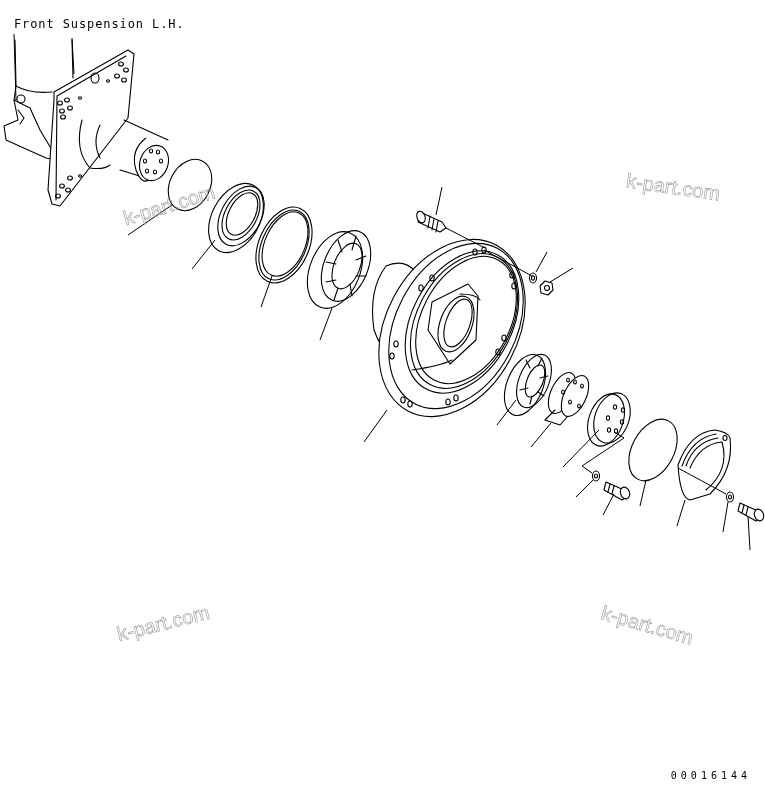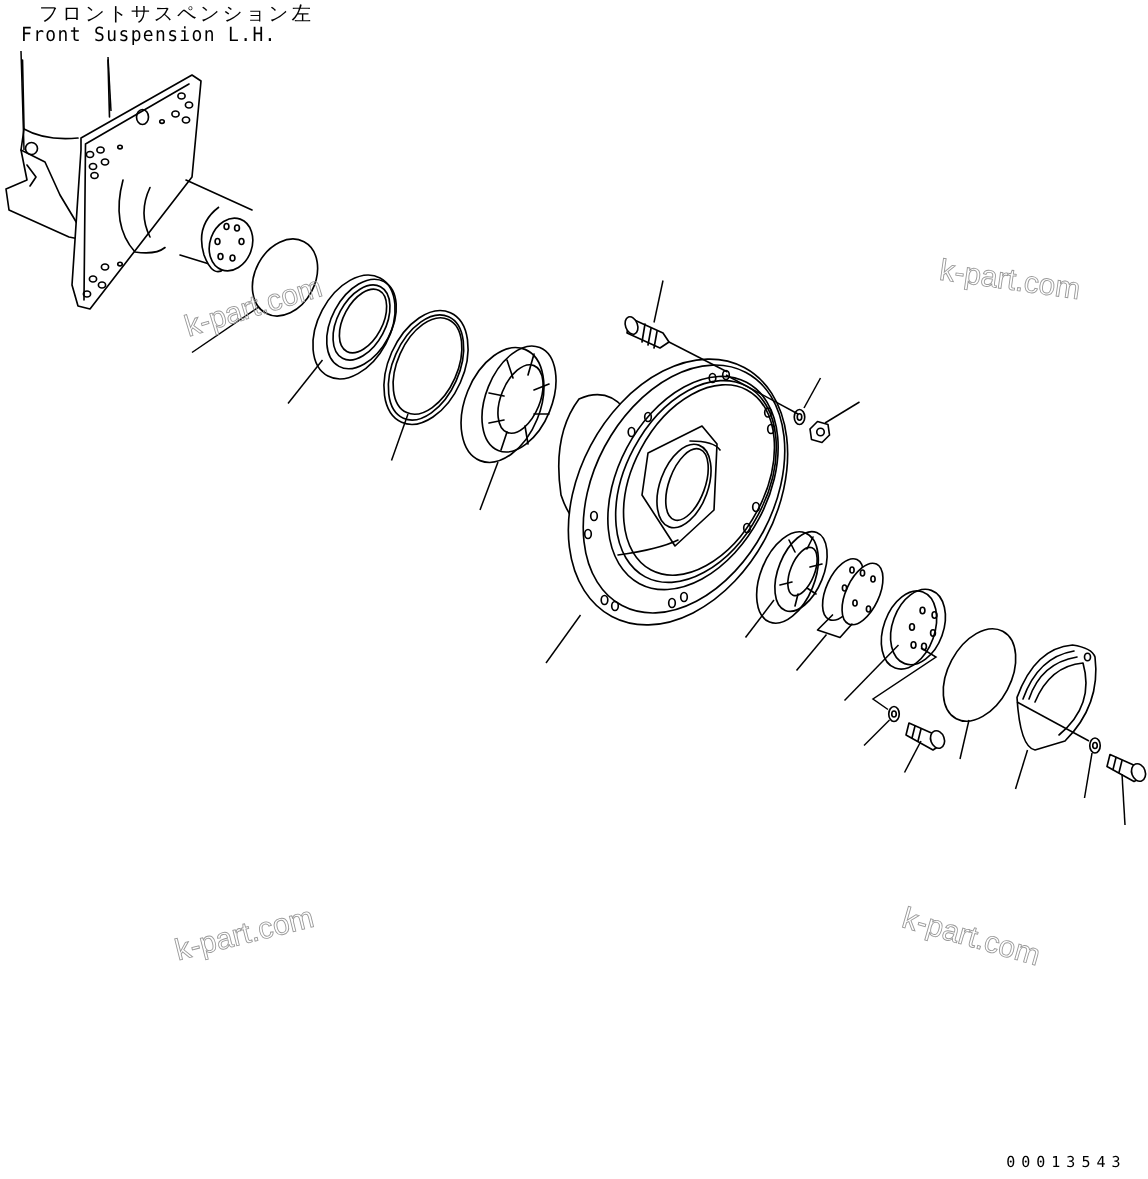--- a/index.html
+++ b/index.html
@@ -38,21 +38,20 @@
     font-size: 10px;
     letter-spacing: 4px;
     color: #000;
   }
 </style>
 </head>
 <body>
 
 <div id="canvas">
 
-  <div class="title-jp">フロントサスペンション左</div>
   <div class="title-en">Front Suspension L.H.</div>
 
   <svg id="drawing" width="765" height="786" viewBox="0 0 765 786">
 
     <g>
 
       <path class="lead" d="M14,34 L16,100"></path>
       <path class="lead" d="M72,38 L74,74"></path>
 
       <path class="ln" d="M15,40 L16,86 M72,40 L73,78"></path>
@@ -261,14 +260,14 @@
       <path class="ln" d="M744,505 L742,513 M748,507 L746,515"></path>
       <path class="lead" d="M750,550 L748,516"></path>
     </g>
   </svg>
 
   <div class="wm" style="left:122px; top:194px; transform: rotate(-17deg);">k-part.com</div>
   <div class="wm" style="left:626px; top:176px; transform: rotate(8deg);">k-part.com</div>
   <div class="wm" style="left:116px; top:612px; transform: rotate(-14deg);">k-part.com</div>
   <div class="wm" style="left:600px; top:614px; transform: rotate(16deg);">k-part.com</div>
 
-  <div class="docnum">00013543</div>
+  <div class="docnum">00016144</div>
 </div>
 
 </body></html>

